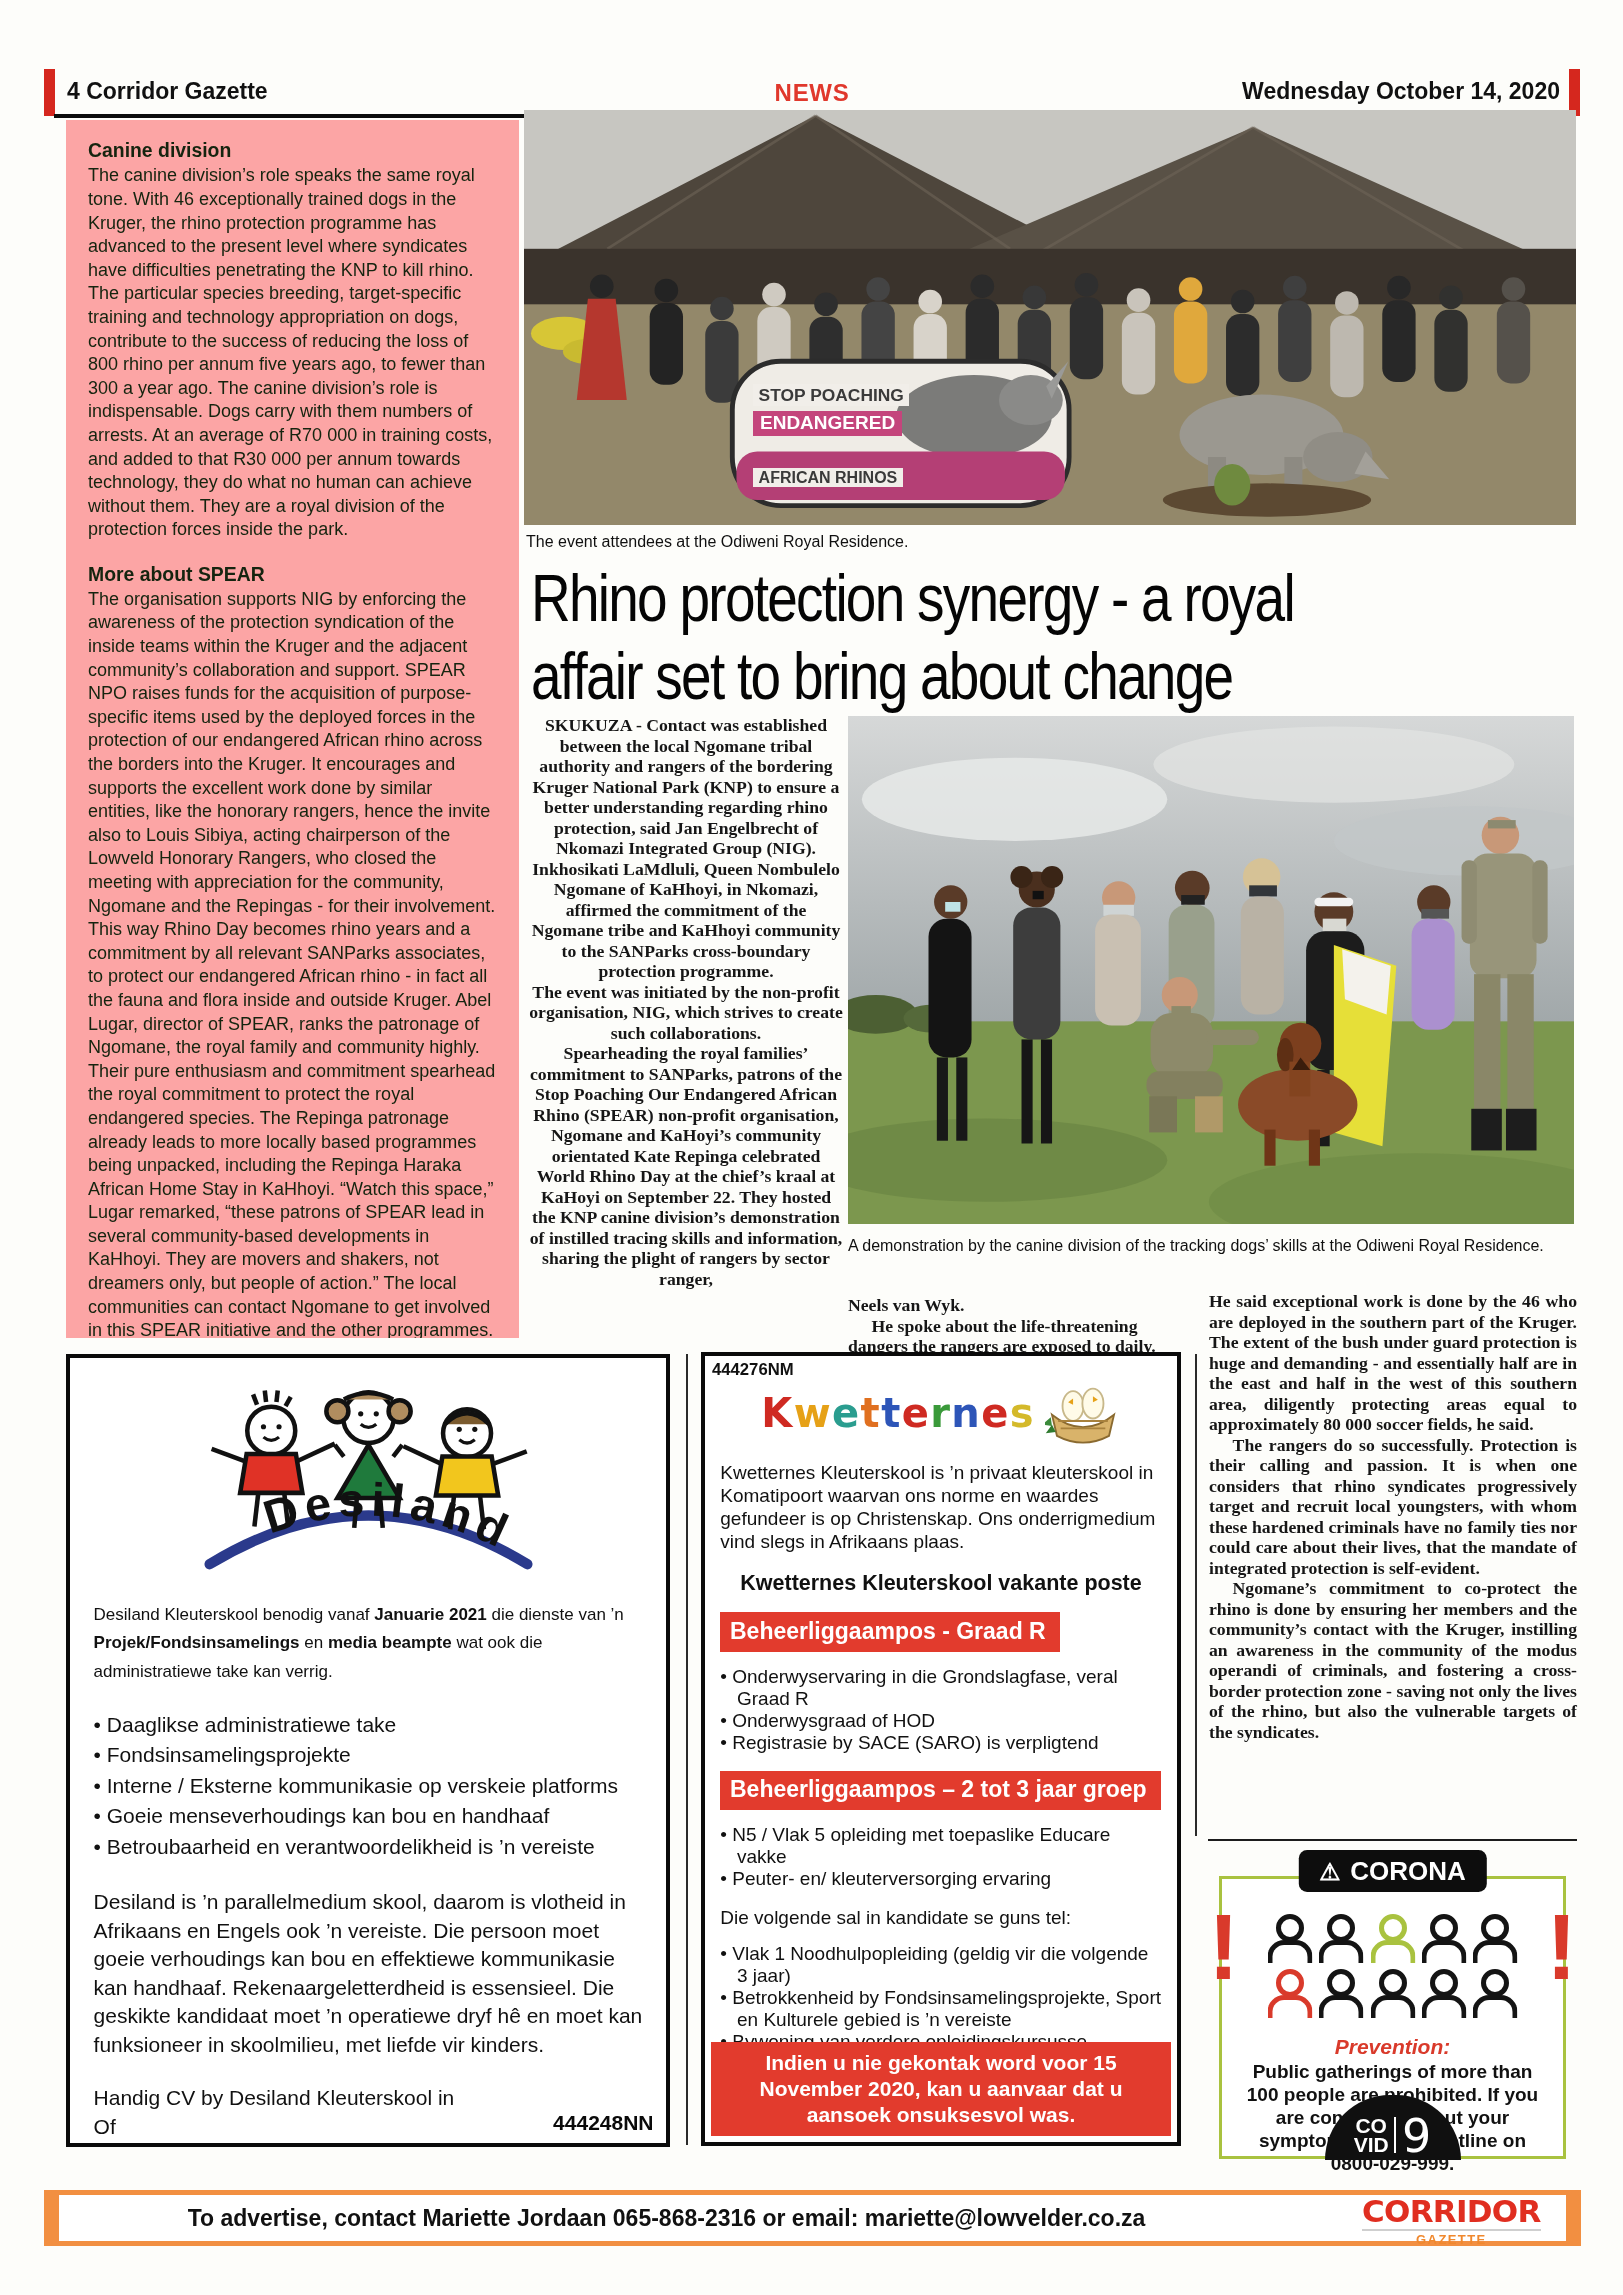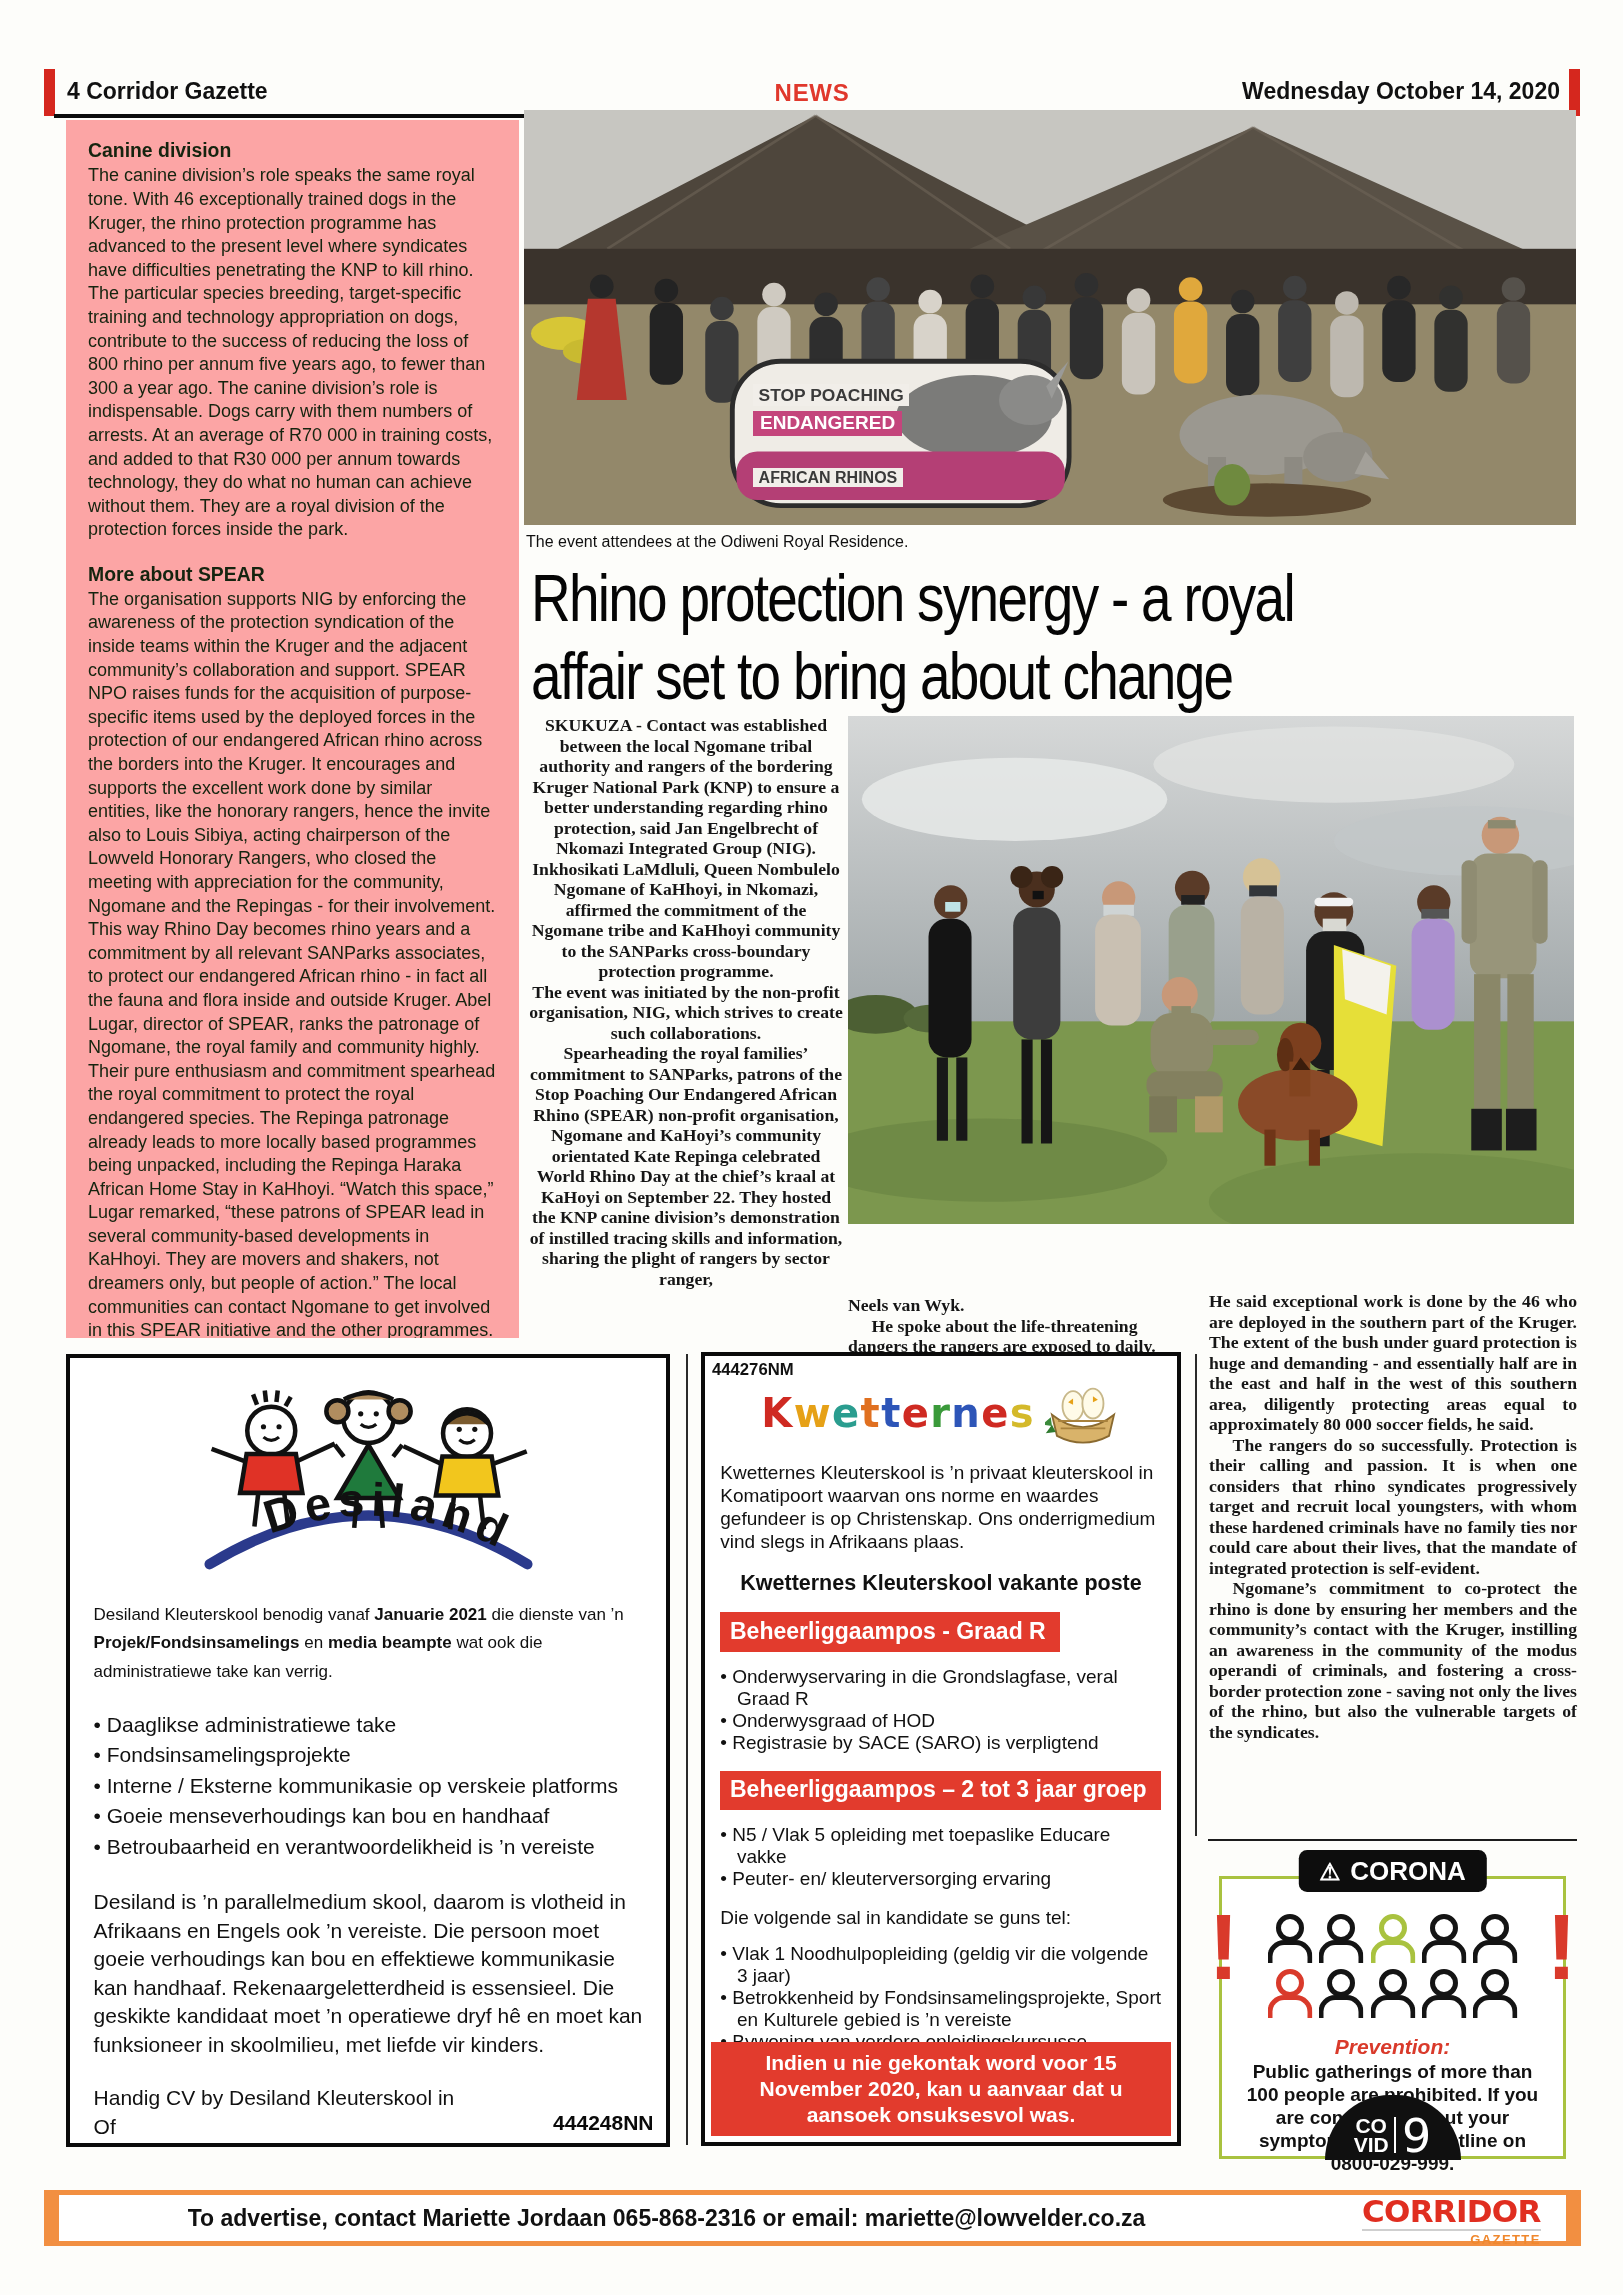--- a/index.html
+++ b/index.html
@@ -109,21 +109,21 @@
          background:#101010;border-radius:136px 136px 0 0;z-index:3;display:flex;align-items:flex-end;justify-content:center;}
   .covid .co{color:#fff;font-weight:bold;font-size:21px;line-height:19px;text-align:center;margin-bottom:5.6px;}
   .covid .bar{width:2.1px;height:36px;background:#fff;margin:0 5.6px 7px 5.6px;}
   .covid .nine{color:#fff;font-size:46px;line-height:40px;font-weight:normal;margin-bottom:4.2px;font-family:"DejaVu Sans",sans-serif;}
 
   
   .footer{left:44px;top:2190px;width:1537px;height:56px;background:#f28f41;}
   .foot-inner{position:absolute;left:15.3px;right:15.3px;top:4.9px;bottom:4.9px;background:#fff;}
   .foot-text{position:absolute;left:0;right:292px;top:50%;transform:translateY(-50%);
              text-align:center;font-size:23px;font-weight:bold;}
-  .brand{position:absolute;right:25px;top:1.4px;text-align:right;line-height:1;}
+  .brand{position:absolute;right:25px;top:1.4px;text-align:center;line-height:1;}
   .brand .b1{font-size:31px;font-weight:bold;color:#e02e20;letter-spacing:-0.7px;font-family:"DejaVu Sans",sans-serif;}
   .brand .rulebr{height:2.8px;background:#cfcfcf;margin:1.4px 0;}
   .brand .b2{font-size:13px;font-weight:bold;color:#f0882d;letter-spacing:1.4px;}
 </style>
 </head>
 <body>
 
 <div class="page">
 
   <div class="abs redbar" style="left:44px;"></div>
@@ -303,20 +303,21 @@
           <rect x="896" y="198" width="96" height="180" rx="26" fill="#98957a"></rect>
           <rect x="902" y="372" width="38" height="200" fill="#8a8768"></rect>
           <rect x="950" y="372" width="38" height="200" fill="#8a8768"></rect>
           <rect x="898" y="566" width="44" height="60" fill="#1d1d1d"></rect>
           <rect x="948" y="566" width="44" height="60" fill="#1d1d1d"></rect>
           <rect x="884" y="208" width="22" height="120" rx="10" fill="#8f8c72"></rect>
           <rect x="986" y="208" width="22" height="120" rx="10" fill="#8f8c72"></rect>
         </g>
     </svg>
   </div>
+  <div class="abs caption cap2">A demonstration by the canine division of the tracking dogs’ skills at the Odiweni Royal Residence.</div>
 
   <div class="abs serifcol col2">
     <p>Neels van Wyk.</p>
     <p class="ind">He spoke about the life-threatening dangers the rangers are exposed to daily.</p>
   </div>
   <div class="abs serifcol col3">
     <p>He said exceptional work is done by the 46 who are deployed in the southern part of the Kruger. The extent of the bush under guard protection is huge and demanding - and essentially half are in the east and half in the west of this southern area, diligently protecting areas equal to approximately 80 000 soccer fields, he said.</p>
     <p class="ind">The rangers do so successfully. Protection is their calling and passion. It is when one considers that rhino syndicates progressively target and recruit local youngsters, with whom these hardened criminals have no family ties nor could care about their lives, that the mandate of integrated protection is self-evident.</p>
     <p class="ind">Ngomane’s commitment to co-protect the rhino is done by ensuring her members and the community’s contact with the Kruger, instilling an awareness in the community of the modus operandi of criminals, and fostering a cross-border protection zone - saving not only the lives of the rhino, but also the vulnerable targets of the syndicates.</p>
   </div>

